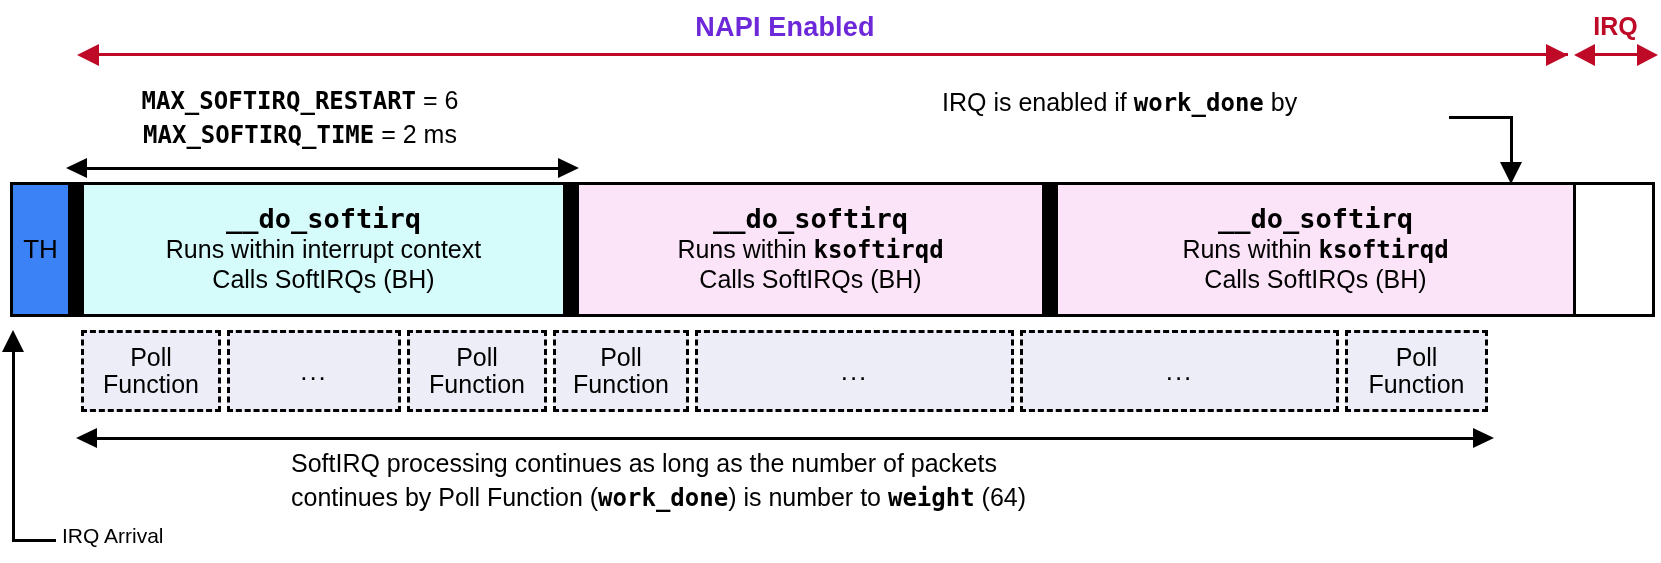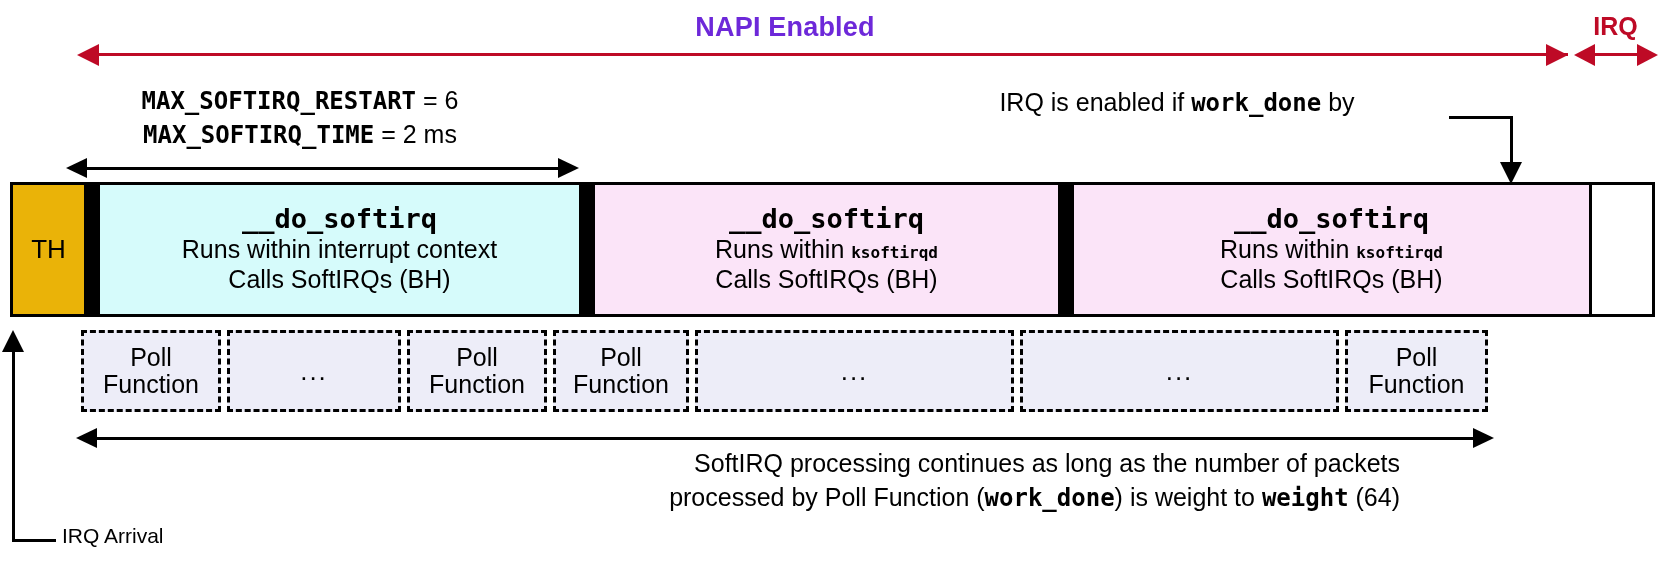--- a/index.html
+++ b/index.html
@@ -52,49 +52,49 @@
     border-top:10px solid transparent;border-bottom:10px solid transparent;
     border-right:21px solid #000;
   }
   #max-arrow-r{
     left:558px;top:158px;width:0;height:0;
     border-top:10px solid transparent;border-bottom:10px solid transparent;
     border-left:21px solid #000;
   }
 
   
-  #irq-note{left:897px;top:86px;width:560px;text-align:center;font-size:25px;line-height:1.34;}
+  #irq-note{left:942px;top:86px;width:560px;font-size:25px;line-height:1.34;}
   #irq-note .mono{font-size:24px;}
   #elbow-h{left:1449px;top:116px;width:64px;height:3px;background:#000;}
   #elbow-v{left:1510px;top:116px;width:3px;height:50px;background:#000;}
   #elbow-arrow{
     left:1500px;top:162px;width:0;height:0;
     border-left:11px solid transparent;border-right:11px solid transparent;
     border-top:22px solid #000;
   }
 
   
   #timeline{
     left:10px;top:182px;width:1645px;height:135px;
     border:3px solid #000;box-sizing:border-box;display:flex;background:#fff;
   }
   .seg{height:100%;box-sizing:border-box;display:flex;flex-direction:column;
        align-items:center;justify-content:center;}
-  #seg-th{width:71px;background:#eab308;font-size:26px;}
+  #seg-th{width:55px;background:#3b82f6;font-size:26px;}
   .divider{background:#000;}
   #div-1{width:16px;}
   #div-2{width:16px;}
   #div-3{width:16px;}
   #seg-soft1{flex:0 0 479px;background:#d6fbfb;}
   #seg-soft2{flex:0 0 463px;background:#fbe4f8;}
   #seg-soft3{flex:0 0 518px;background:#fbe4f8;border-right:3px solid #000;}
   #seg-tail{flex:1 1 auto;background:#ffffff;}
   .seg-title{font-size:27px;line-height:1.05;margin-bottom:2px;}
   .seg-line{font-size:25px;line-height:1.18;white-space:nowrap;}
-  .seg-line .mono{font-size:16px;}
+  .seg-line .mono{font-size:24px;}
 
   
   #poll-row{left:72px;top:330px;width:1501px;height:82px;display:flex;gap:6px;padding-left:9px;}
   .poll-box{
     border:3px dashed #000;background:#ededf8;box-sizing:border-box;
     display:flex;align-items:center;justify-content:center;text-align:center;
     font-size:25px;line-height:1.1;
   }
   .poll-dots{font-size:26px;letter-spacing:2px;}
 
@@ -103,21 +103,21 @@
   #bot-arrow-l{
     left:76px;top:428px;width:0;height:0;
     border-top:10px solid transparent;border-bottom:10px solid transparent;
     border-right:21px solid #000;
   }
   #bot-arrow-r{
     left:1473px;top:428px;width:0;height:0;
     border-top:10px solid transparent;border-bottom:10px solid transparent;
     border-left:21px solid #000;
   }
-  #bot-caption{left:300px;top:446px;width:1100px;text-align:right;font-size:25px;line-height:1.36;}
+  #bot-caption{left:291px;top:446px;width:1100px;text-align:left;font-size:25px;line-height:1.36;}
   #bot-caption .mono{font-size:24px;}
 
   
   #arr-v{left:12px;top:352px;width:3px;height:190px;background:#000;}
   #arr-h{left:12px;top:539px;width:44px;height:3px;background:#000;}
   #arr-head{
     left:2px;top:330px;width:0;height:0;
     border-left:11px solid transparent;border-right:11px solid transparent;
     border-bottom:22px solid #000;
   }
@@ -218,20 +218,20 @@
 Function</span>
     </div>
   </div>
 
 <div class="abs" id="bot-line"></div>
 <div class="abs" id="bot-arrow-l"></div>
 <div class="abs" id="bot-arrow-r"></div>
 <div class="abs" id="bot-caption">
   <div>SoftIRQ processing continues as long as the number of packets</div>
   <div>
-    <span>processed by Poll Function (</span><span class="mono">work_done</span><span>) is weight to </span><span class="mono">weight</span><span> (64)</span>
+    <span>continues by Poll Function (</span><span class="mono">work_done</span><span>) is number to </span><span class="mono">weight</span><span> (64)</span>
   </div>
 </div>
 
 <div class="abs" id="arr-head"></div>
 <div class="abs" id="arr-v"></div>
 <div class="abs" id="arr-h"></div>
 <div class="abs" id="irq-arrival-label">IRQ Arrival</div>
 
 </body></html>

